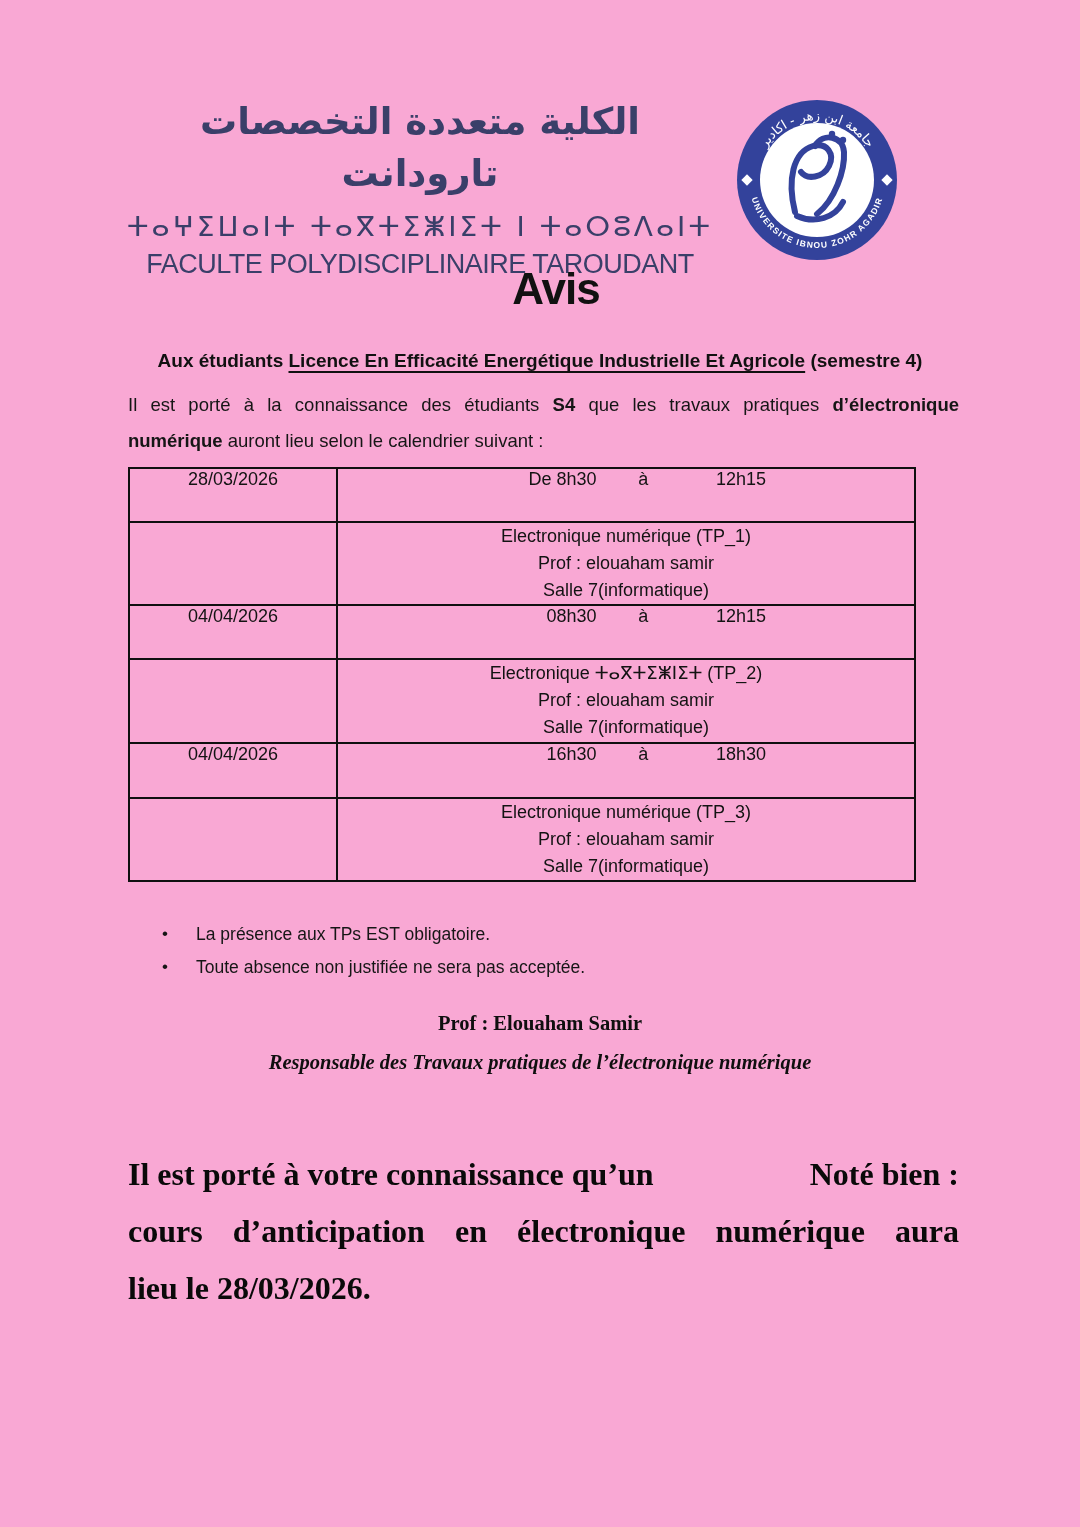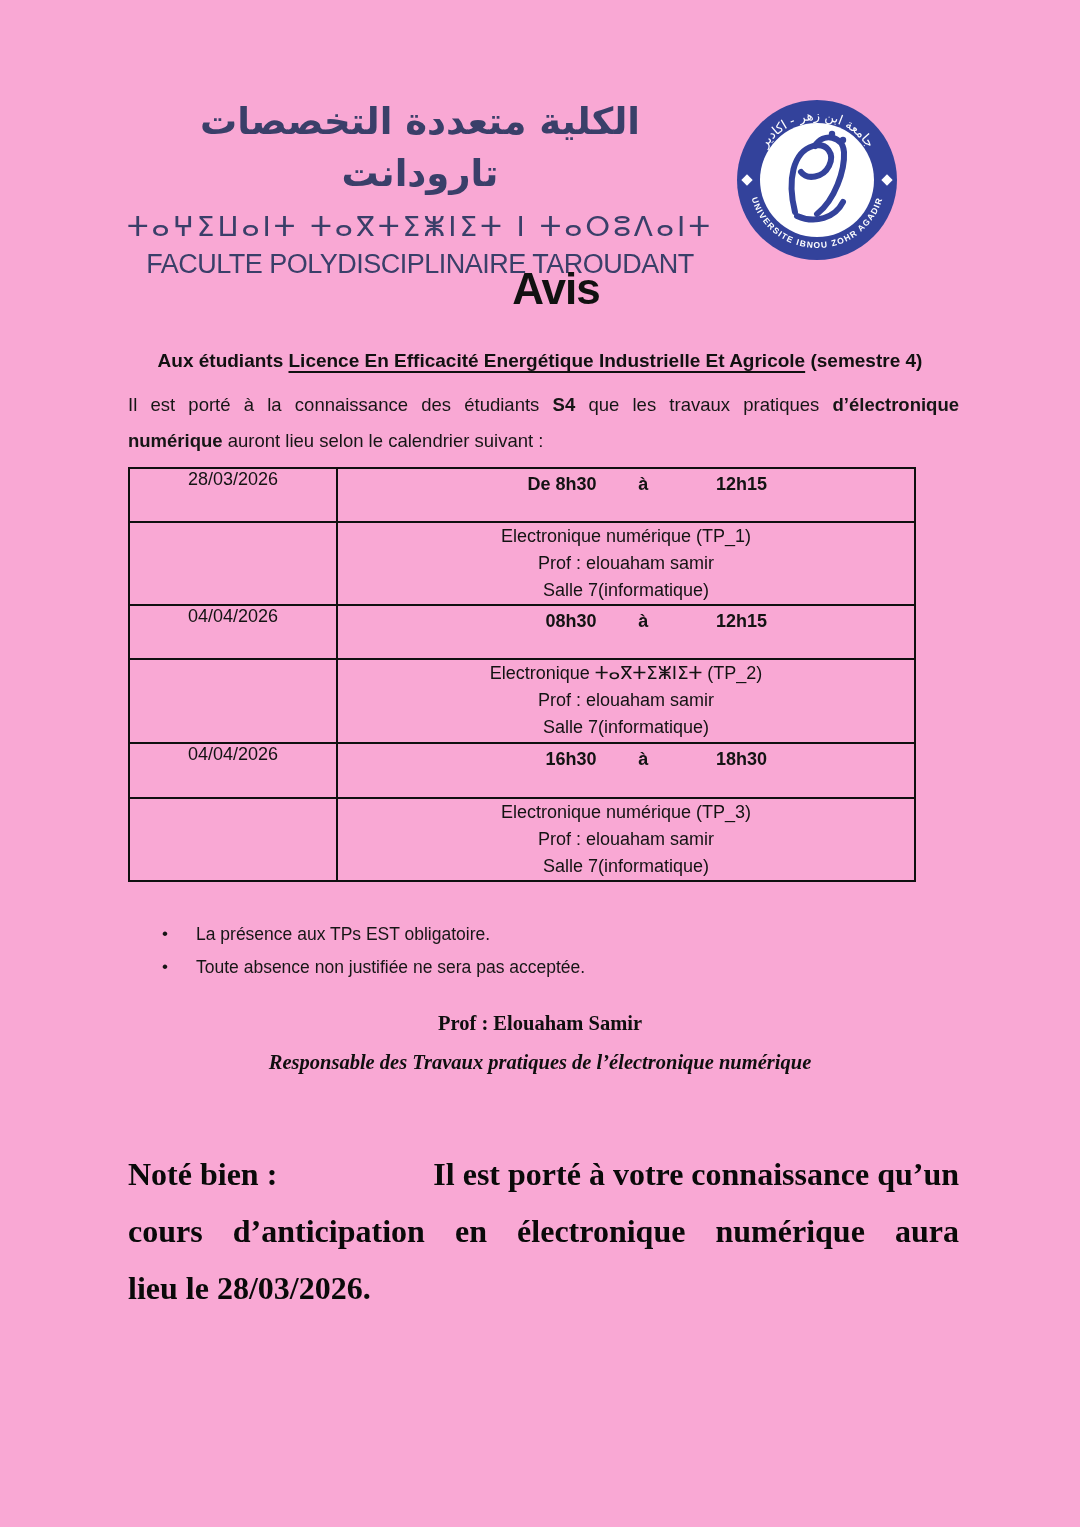--- a/index.html
+++ b/index.html
@@ -62,22 +62,20 @@
     border-collapse:collapse; table-layout:fixed; width:786px;
     font-size:18px; color:#131313;
   }
   .sched td { border:2px solid #101010; padding:0; vertical-align:top; }
   .sched col.c1 { width:208px; }
   .sched col.c2 { width:578px; }
   .date-cell { text-align:center; padding-top:6px; }
   .date-bottom { vertical-align:bottom; padding-bottom:3px;text-align:center; }
   .time-grid {
     display:grid; grid-template-columns:48% 10% 42%;
-    padding-top:5px;
-    font-weight:bold;
   }
   .time-grid .t-start { text-align:right; padding-right:18px; }
   .time-grid .t-mid   { text-align:center; }
   .time-grid .t-end   { text-align:left; padding-left:44px; }
   .course-cell { text-align:center; padding:4px 0 6px 0; line-height:27px; }
 
   
   .bullets { position:absolute; top:922px; left:158px; list-style:none; font-size:17.5px; color:#161616; }
   .bullets li { position:relative; padding-left:38px; line-height:24px; margin-bottom:9px; }
   .bullets li .dot {
@@ -233,20 +231,20 @@
     </li>
   </ul>
 
   <div class="signature">
     <div class="sig-name">Prof : Elouaham Samir</div>
     <div class="sig-role">Responsable des Travaux pratiques de l’électronique numérique</div>
   </div>
 
   <div class="note">
     <div class="nl1">
+      <span>Il est porté à votre connaissance qu’un</span>
       <span>Noté bien :</span>
-      <span>Il est porté à votre connaissance qu’un</span>
     </div>
     <div class="nl2">cours d’anticipation en électronique numérique aura</div>
     <div class="nl3">lieu le 28/03/2026.</div>
   </div>
 
 </div>
 
 </body></html>

